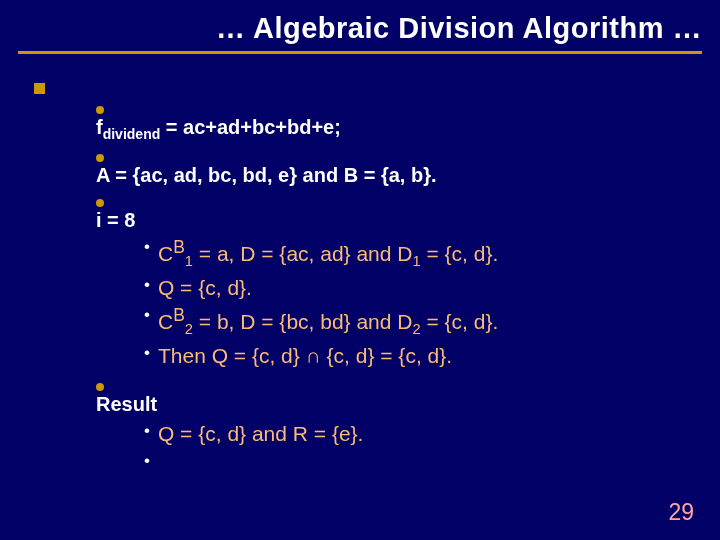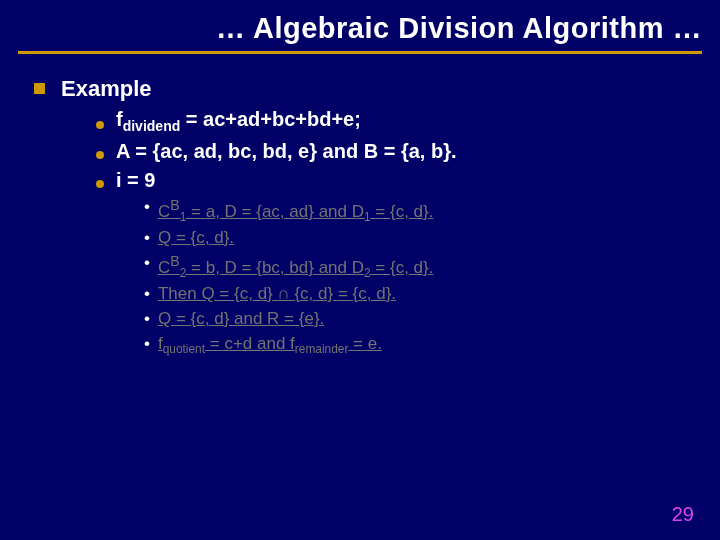--- a/index.html
+++ b/index.html
@@ -41,22 +41,23 @@
     font-weight: bold;
     font-size: 22px;
     color: #fff;
   }
   .lvl1 {
     margin-left: 62px;
     margin-top: 4px;
   }
   .lvl1-item {
     display: flex;
-    align-items: center;
+    align-items: flex-start;
     margin-bottom: 2px;
+    flex-direction: column;
   }
   .dot1 {
     width: 8px; height: 8px;
     background: #cc9900;
     border-radius: 50%;
     margin-top: 8px;
     margin-right: 12px;
     flex-shrink: 0;
   }
   .lvl1-text {
@@ -74,65 +75,63 @@
     margin-bottom: 2px;
   }
   .dot2 {
     color: #fff;
     font-size: 17px;
     line-height: 1.35;
     margin-right: 8px;
     flex-shrink: 0;
   }
   .lvl2-text {
-    font-size: 17px;
-    color: #737373;
+    font-size: 21px;
+    color: #fdba74;
     line-height: 1.35;
-    text-decoration: underline;
   }
   sub { font-size: 0.7em; vertical-align: sub; }
   .pagenum {
     position: absolute;
     bottom: 14px;
     right: 26px;
-    color: #d946ef;
-    font-size: 20px;
+    color: #fca5a5;
+    font-size: 23px;
   }
 </style>
 </head>
 <body>
 
 <div class="title-bar">
   <div class="title">… Algebraic Division Algorithm …</div>
   <div class="underline"></div>
 </div>
 
 <div class="content">
 
   <div class="sq-row">
     <div class="square"></div>
-    <div class="example-label">Example</div>
   </div>
 
   <div class="lvl1">
 
     <div class="lvl1-item">
       <div class="dot1"></div>
       <div class="lvl1-text">f<sub>dividend</sub> = ac+ad+bc+bd+e;</div>
     </div>
 
 
     <div class="lvl1-item">
       <div class="dot1"></div>
       <div class="lvl1-text">A = {ac, ad, bc, bd, e} and B = {a, b}.</div>
     </div>
 
     <div class="lvl1-item">
       <div class="dot1"></div>
-      <div class="lvl1-text">i = 9</div>
+      <div class="lvl1-text">i = 8</div>
     </div>
   </div>
 
   <div class="lvl2">
     <div class="lvl2-item">
       <div class="dot2">•</div>
       <div class="lvl2-text">C<sup>B</sup><sub>1</sub> = a, D = {ac, ad} and D<sub>1</sub> = {c, d}.</div>
     </div>
     <div class="lvl2-item">
       <div class="dot2">•</div>
@@ -145,27 +144,32 @@
     <div class="lvl2-item">
       <div class="dot2">•</div>
       <div class="lvl2-text">C<sup>B</sup><sub>2</sub> = b, D = {bc, bd} and D<sub>2</sub> = {c, d}.</div>
     </div>
     <div class="lvl2-item">
       <div class="dot2">•</div>
       <div class="lvl2-text">Then Q = {c, d} ∩ {c, d} = {c, d}.</div>
     </div>
   </div>
 
+  <div class="lvl1">
+    <div class="lvl1-item">
+      <div class="dot1"></div>
+      <div class="lvl1-text">Result</div>
+    </div>
+  </div>
 
   <div class="lvl2">
     <div class="lvl2-item">
       <div class="dot2">•</div>
       <div class="lvl2-text">Q = {c, d} and R = {e}.</div>
     </div>
     <div class="lvl2-item">
       <div class="dot2">•</div>
-      <div class="lvl2-text">f<sub>quotient</sub> = c+d and f<sub>remainder</sub> = e.</div>
     </div>
   </div>
 
 </div>
 
 <div class="pagenum">29</div>
 
 </body></html>

